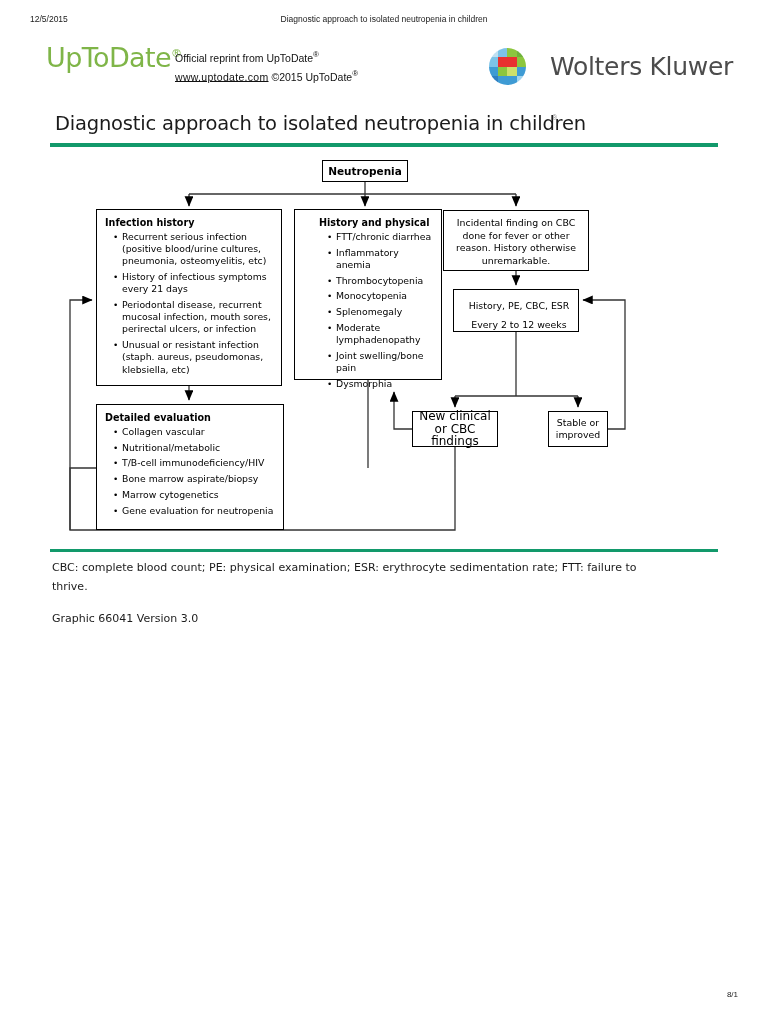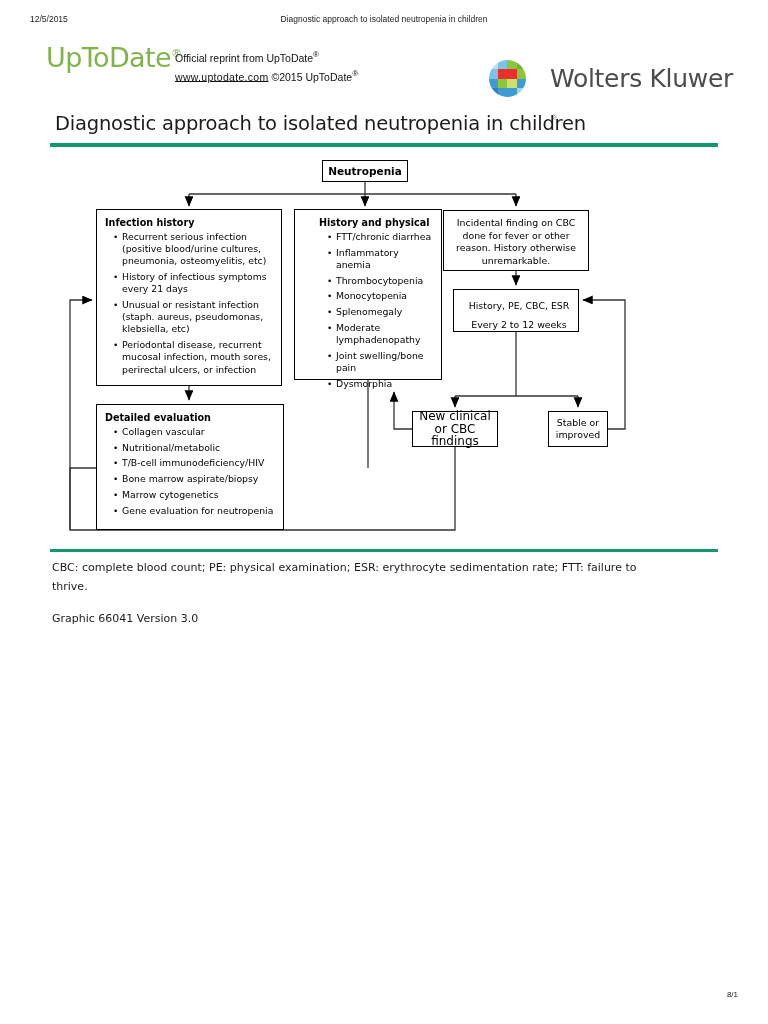--- a/index.html
+++ b/index.html
@@ -55,21 +55,21 @@
   }
   .reprint .sup { font-size: 8px; vertical-align: super; }
   .reprint a.urllink {
     color: #111;
     text-decoration: underline;
     letter-spacing: 0.3px;
   }
 
   .wk-logo {
     position: absolute;
-    right: 35px; top: 18px;
+    right: 35px; top: 6px;
     display: flex;
     align-items: center;
     gap: 24px;
   }
   .wk-mark {
     width: 37px; height: 37px;
     border-radius: 50%;
     overflow: hidden;
     display: grid;
     grid-template-columns: repeat(4, 1fr);
@@ -316,22 +316,22 @@
 
 <div class="node" id="node-neutropenia">
   <span>Neutropenia</span>
 </div>
 
 <div class="node" id="node-infection">
   <div class="node-head">Infection history</div>
   <ul>
     <li>Recurrent serious infection (positive blood/urine cultures, pneumonia, osteomyelitis, etc)</li>
     <li>History of infectious symptoms every 21 days</li>
+    <li>Periodontal disease, recurrent mucosal infection, mouth sores, perirectal ulcers, or infection</li>
     <li>Unusual or resistant infection (staph. aureus, pseudomonas, klebsiella, etc)</li>
-    <li>Periodontal disease, recurrent mucosal infection, mouth sores, perirectal ulcers, or infection</li>
   </ul>
 </div>
 
 <div class="node" id="node-histphys">
   <div class="node-head">History and physical</div>
   <ul>
     <li>FTT/chronic diarrhea</li>
     <li>Inflammatory anemia</li>
     <li>Thrombocytopenia</li>
     <li>Monocytopenia</li>

